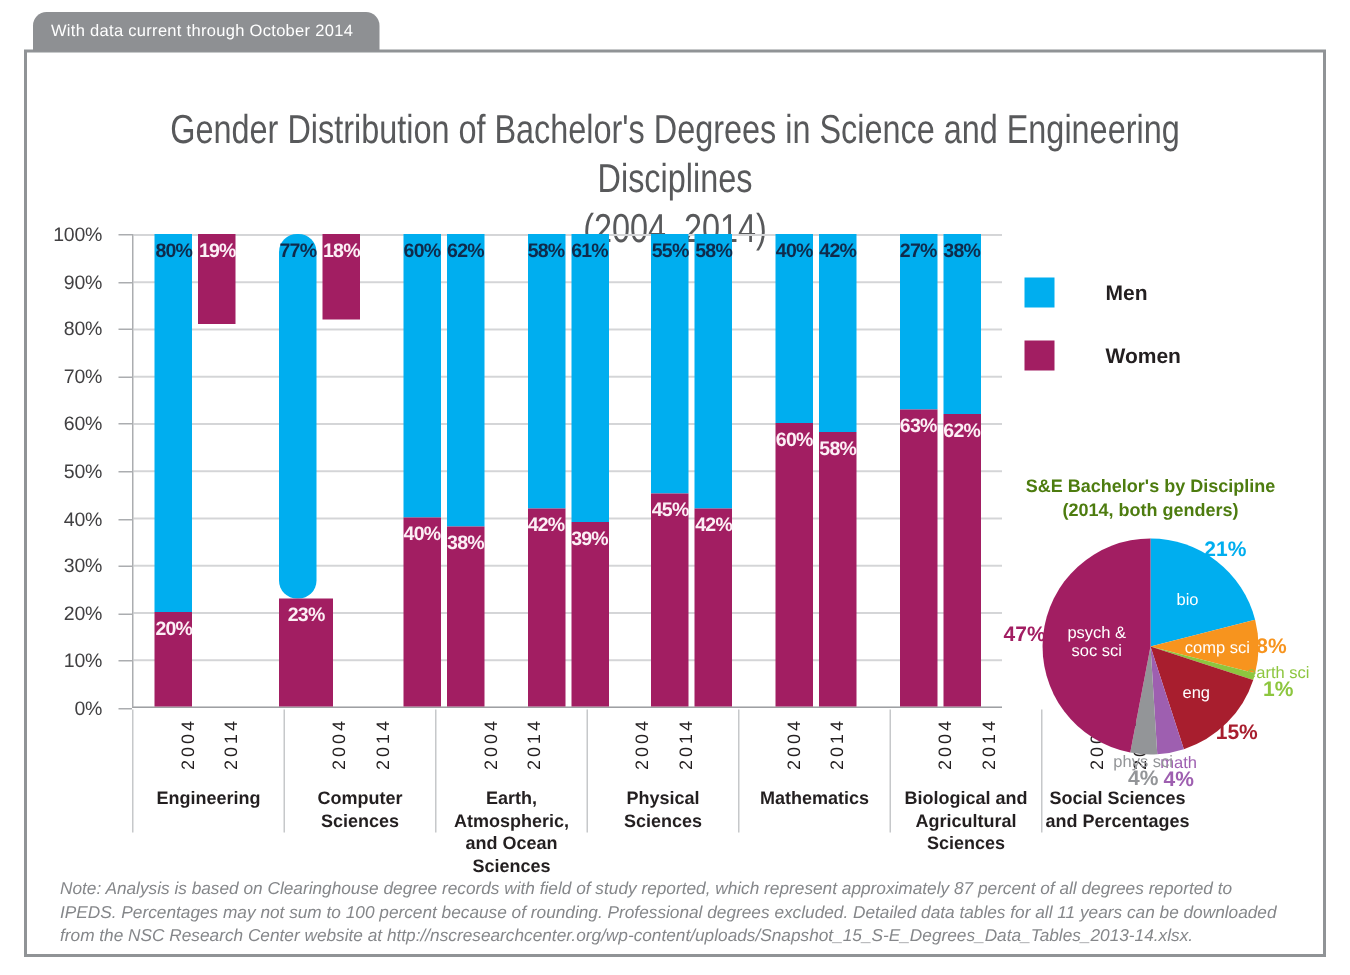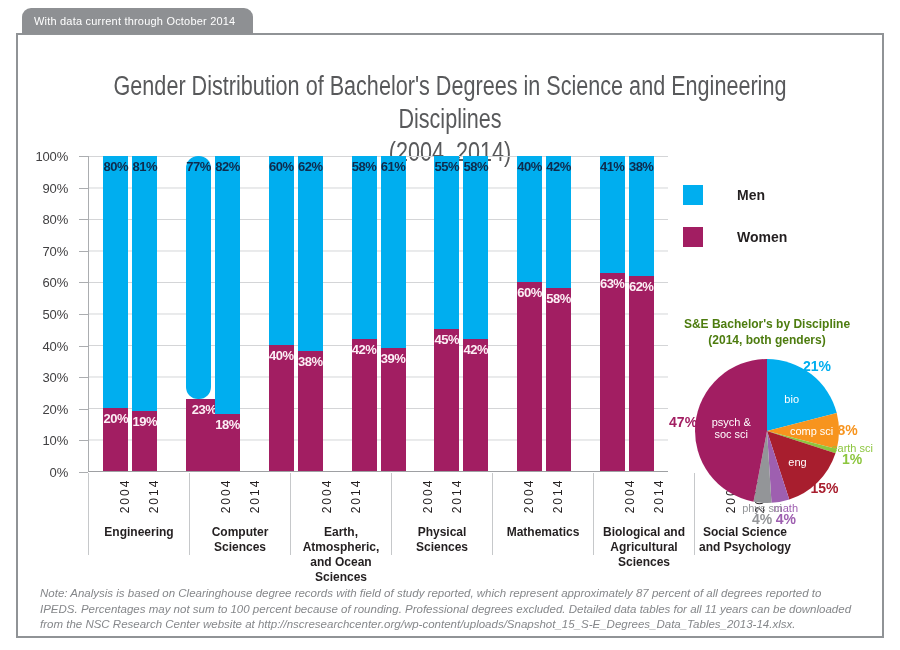--- a/index.html
+++ b/index.html
@@ -109,41 +109,35 @@
       <div class="bargroup">
         <div class="bar">
           <div class="seg" style="height: 80%; background: rgb(0, 174, 239);">
             <span class="seglabel menlabel">80%</span>
           </div>
           <div class="seg" style="height: 20%; background: rgb(162, 30, 98);">
             <span class="seglabel womlabel">20%</span>
           </div>
         </div>
         <div class="bar">
-          <div class="seg" style="height: 81%; background: rgb(0, 174, 239);">
-            <span class="seglabel menlabel">81%</span>
-          </div>
           <div class="seg" style="height: 19%; background: rgb(162, 30, 98);">
             <span class="seglabel womlabel">19%</span>
           </div>
         </div>
       </div>
       <div class="bargroup">
         <div class="bar">
           <div class="seg" style="height: 77%; background: rgb(0, 174, 239); border-radius: 12px;">
             <span class="seglabel menlabel">77%</span>
           </div>
           <div class="seg" style="height: 23%; background: rgb(162, 30, 98); padding-left: 36px;">
             <span class="seglabel womlabel">23%</span>
           </div>
         </div>
         <div class="bar">
-          <div class="seg" style="height: 82%; background: rgb(0, 174, 239);">
-            <span class="seglabel menlabel">82%</span>
-          </div>
           <div class="seg" style="height: 18%; background: rgb(162, 30, 98);">
             <span class="seglabel womlabel">18%</span>
           </div>
         </div>
       </div>
       <div class="bargroup">
         <div class="bar">
           <div class="seg" style="height: 60%; background: rgb(0, 174, 239);">
             <span class="seglabel menlabel">60%</span>
           </div>
@@ -210,21 +204,21 @@
             <span class="seglabel menlabel">42%</span>
           </div>
           <div class="seg" style="height: 58%; background: rgb(162, 30, 98);">
             <span class="seglabel womlabel">58%</span>
           </div>
         </div>
       </div>
       <div class="bargroup">
         <div class="bar">
           <div class="seg" style="height: 37%; background: rgb(0, 174, 239);">
-            <span class="seglabel menlabel">41%</span>
+            <span class="seglabel menlabel">27%</span>
           </div>
           <div class="seg" style="height: 63%; background: rgb(162, 30, 98);">
             <span class="seglabel womlabel">63%</span>
           </div>
         </div>
         <div class="bar">
           <div class="seg" style="height: 38%; background: rgb(0, 174, 239);">
             <span class="seglabel menlabel">38%</span>
           </div>
           <div class="seg" style="height: 62%; background: rgb(162, 30, 98);">
@@ -302,21 +296,21 @@
       </div>
       <div class="xcell">
         <div class="yearrow">
           <div class="year">
             <i>2004</i>
           </div>
           <div class="year">
             <i>2014</i>
           </div>
         </div>
-        <div class="catlabel">Social Science and Psychology</div>
+        <div class="catlabel">Social Sciences and Percentages</div>
       </div>
     </div>
 
   <div class="legend">
     <div class="legend-row">
       <span class="swatch" style="background: rgb(0, 174, 239);"></span>
       <span class="legend-label">Men</span>
     </div>
     <div class="legend-row">
       <span class="swatch" style="background: rgb(162, 30, 98);"></span>

